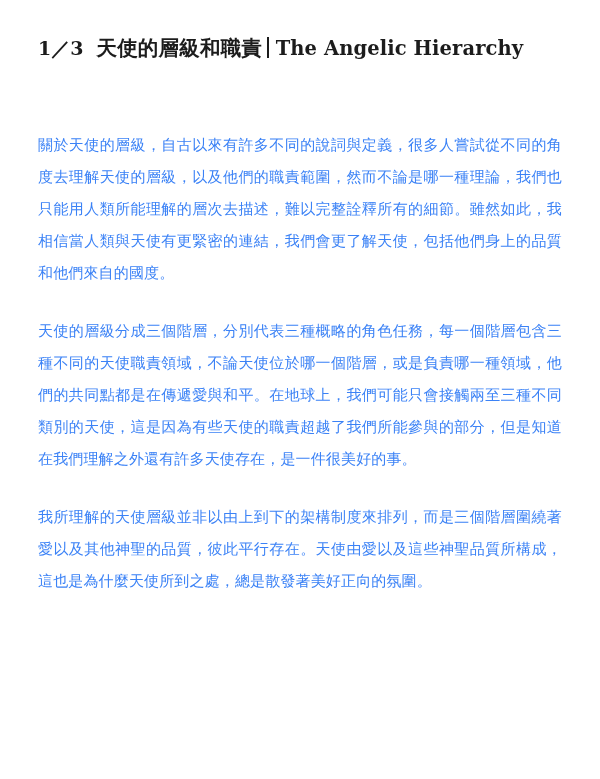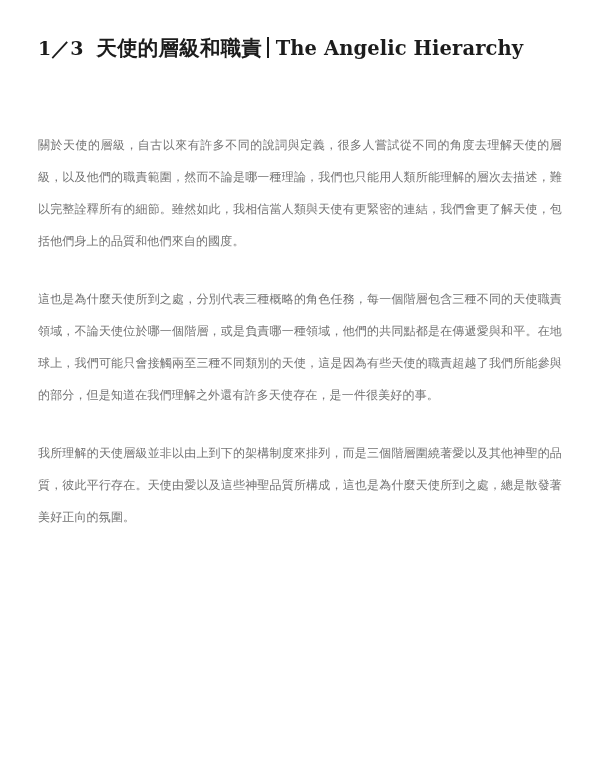--- a/index.html
+++ b/index.html
@@ -61,38 +61,38 @@
   }
 
   
   .body-block {
     margin-top: 66px;
   }
 
   p.para {
     margin: 8px 0 26px 0;
     font-family: "DejaVu Serif", "Liberation Serif", serif;
-    font-size: 12px;
+    font-size: 15px;
     line-height: 32px;
-    color: #737373;
+    color: #3b82f6;
     text-align: justify;
     text-justify: inter-character;
     letter-spacing: 0.15px;
     word-break: break-all;
   }
   p.para:last-child { margin-bottom: 0; }
 </style>
 </head>
 <body>
 
 <div class="page">
 
   <h1 class="doc-title">
     <span class="chapter-no">1／3</span><span class="title-zh">天使的層級和職責</span><span class="title-rule"></span><span class="title-en">The Angelic Hierarchy</span>
   </h1>
 
   <div class="body-block">
     <p class="para">關於天使的層級，自古以來有許多不同的說詞與定義，很多人嘗試從不同的角度去理解天使的層級，以及他們的職責範圍，然而不論是哪一種理論，我們也只能用人類所能理解的層次去描述，難以完整詮釋所有的細節。雖然如此，我相信當人類與天使有更緊密的連結，我們會更了解天使，包括他們身上的品質和他們來自的國度。</p>
-    <p class="para">這也是為什麼天使所到之處，分別代表三種概略的角色任務，每一個階層包含三種不同的天使職責領域，不論天使位於哪一個階層，或是負責哪一種領域，他們的共同點都是在傳遞愛與和平。在地球上，我們可能只會接觸兩至三種不同類別的天使，這是因為有些天使的職責超越了我們所能參與的部分，但是知道在我們理解之外還有許多天使存在，是一件很美好的事。</p>
+    <p class="para">天使的層級分成三個階層，分別代表三種概略的角色任務，每一個階層包含三種不同的天使職責領域，不論天使位於哪一個階層，或是負責哪一種領域，他們的共同點都是在傳遞愛與和平。在地球上，我們可能只會接觸兩至三種不同類別的天使，這是因為有些天使的職責超越了我們所能參與的部分，但是知道在我們理解之外還有許多天使存在，是一件很美好的事。</p>
     <p class="para">我所理解的天使層級並非以由上到下的架構制度來排列，而是三個階層圍繞著愛以及其他神聖的品質，彼此平行存在。天使由愛以及這些神聖品質所構成，這也是為什麼天使所到之處，總是散發著美好正向的氛圍。</p>
   </div>
 
 </div>
 
 </body></html>

